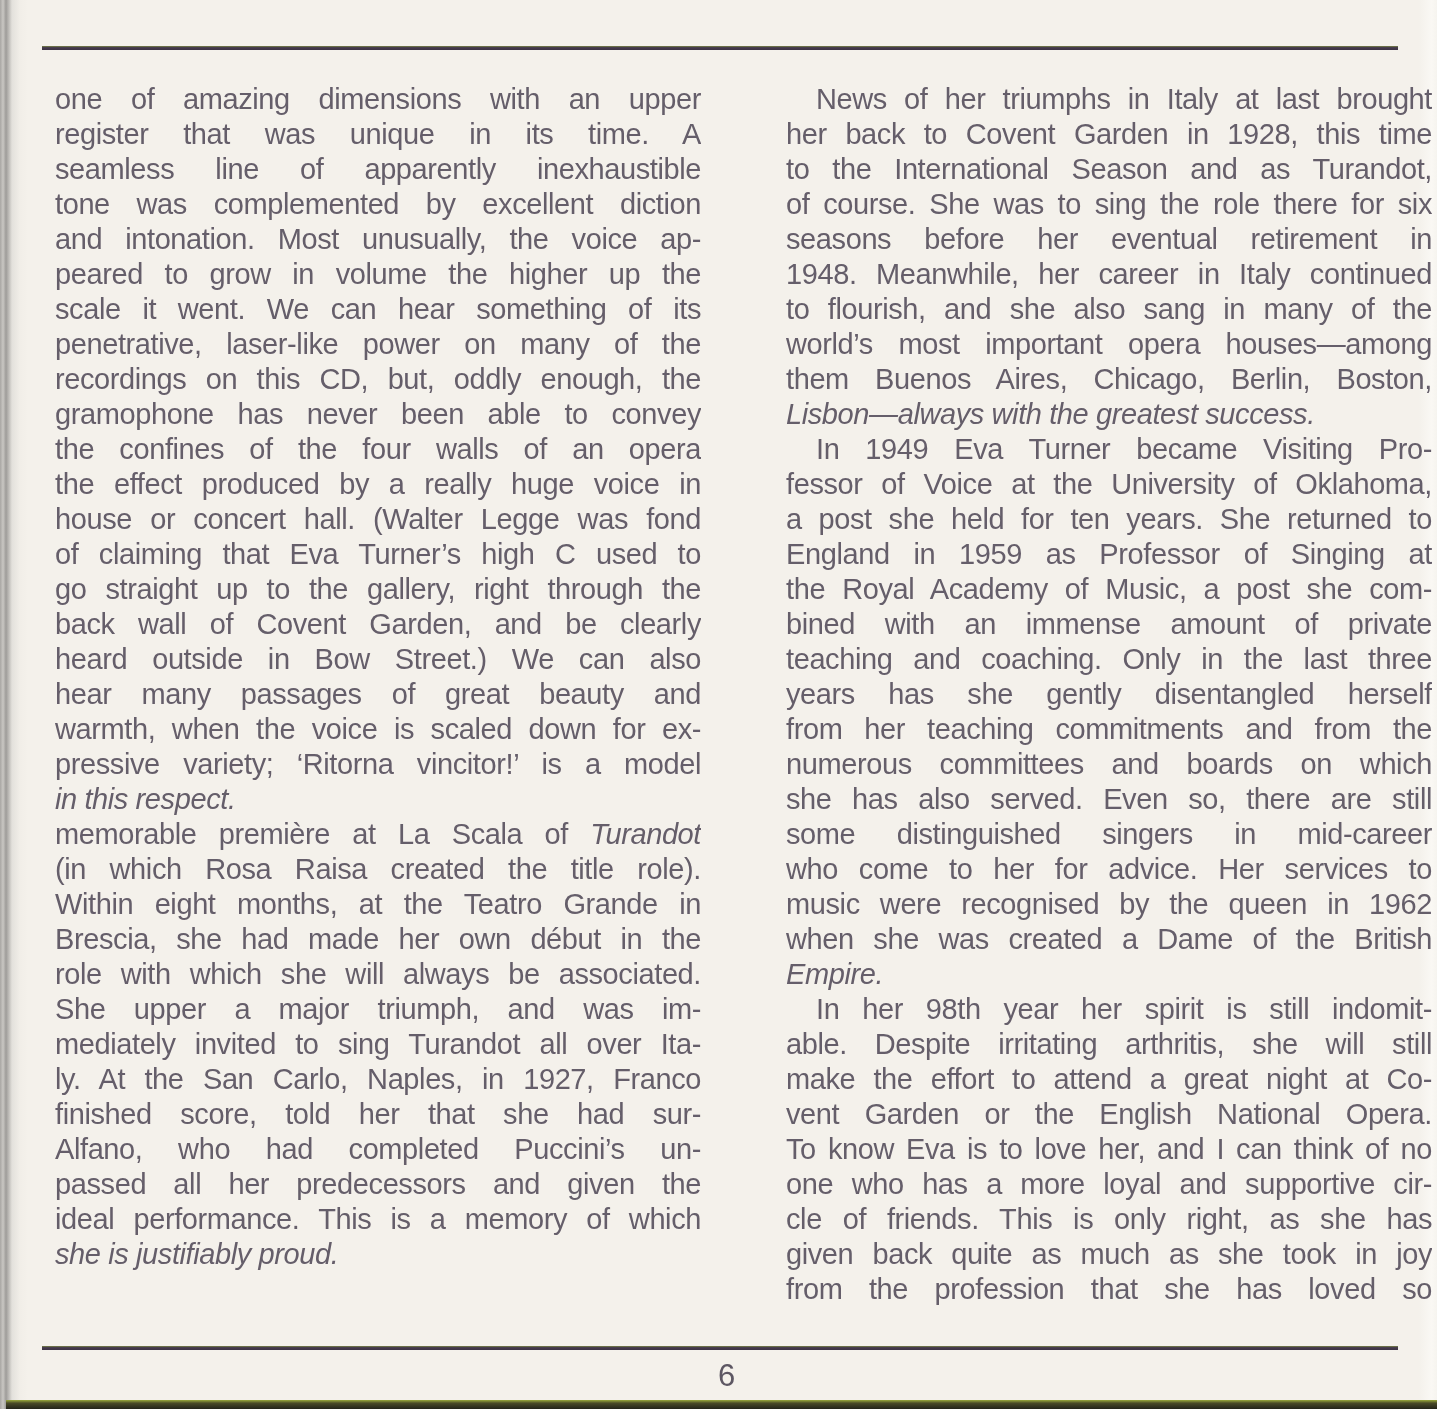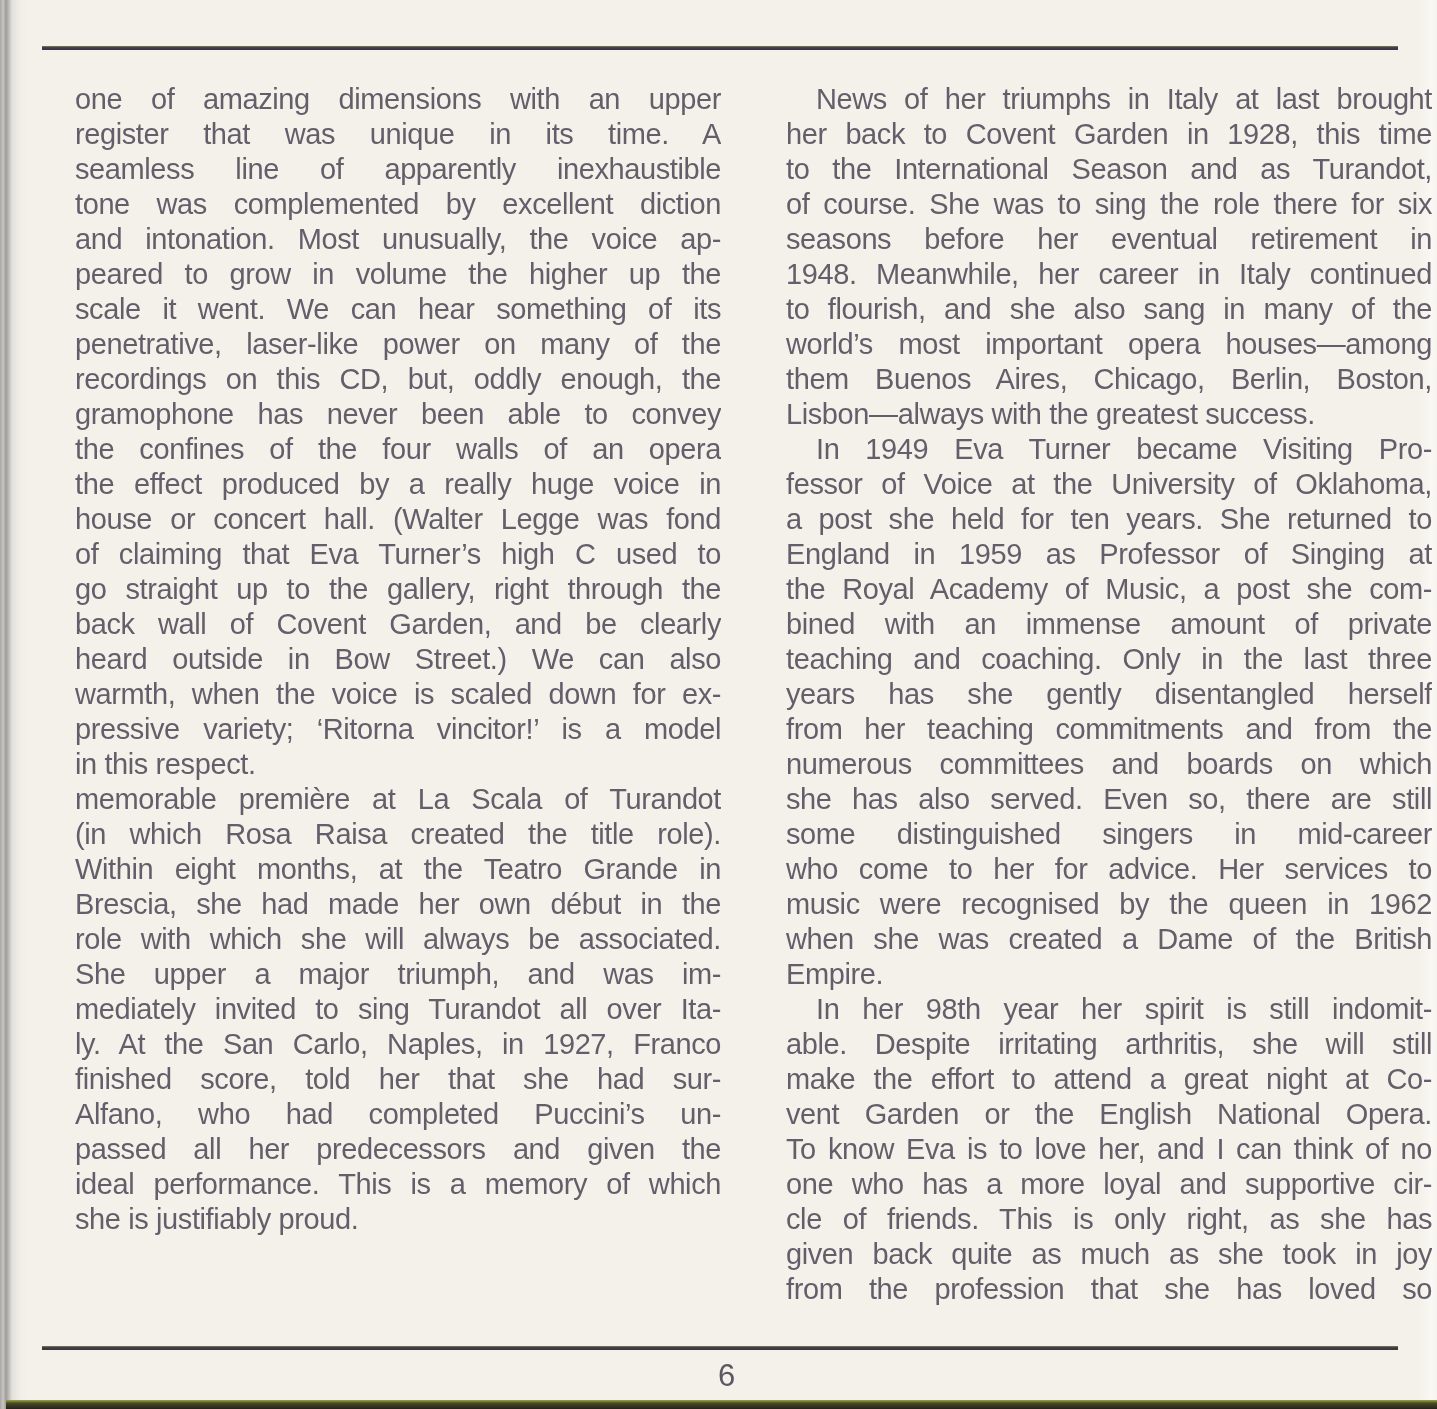--- a/index.html
+++ b/index.html
@@ -28,30 +28,30 @@
     position:absolute;left:42px;right:39px;height:4px;
     background:linear-gradient(to bottom,#7a8745 0%,#453a4c 40%,#3c3244 100%);
   }
   .rule.top{top:46px;}
   .rule.bottom{top:1346px;}
   .col{
     position:absolute;top:82px;width:646px;
     color:#655e6a;
     font-size:29px;letter-spacing:-0.4px;
   }
-  .col-left{left:55px;margin-left:20px;}
+  .col-left{left:55px;}
   .col-right{left:752px;margin-left:34px;}
   .line{
     height:35px;line-height:35px;
     text-align:justify;text-align-last:justify;
     overflow:hidden;
   }
   .line.indent{padding-left:30px;}
-  .line.endline{text-align:right;text-align-last:left;}
-  .italic{}
+  .line.endline{text-align:right;text-align-last:left;font-style:italic;}
+  .italic{font-style:italic;}
   .footer{
     position:absolute;left:55px;right:39px;top:1355px;height:42px;
     text-align:center;color:#5d5763;font-size:31px;line-height:42px;
   }
 </style>
 </head>
 <body>
 
 <div class="page">
   <div class="edge-left"></div>
@@ -70,20 +70,21 @@
       <div class="line"><span>penetrative, laser-like power on many of the</span></div>
       <div class="line"><span>recordings on this CD, but, oddly enough, the</span></div>
       <div class="line"><span>gramophone has never been able to convey</span></div>
       <div class="line"><span>the confines of the four walls of an opera</span></div>
       <div class="line"><span>the effect produced by a really huge voice in</span></div>
       <div class="line"><span>house or concert hall. (Walter Legge was fond</span></div>
       <div class="line"><span>of claiming that Eva Turner’s high C used to</span></div>
       <div class="line"><span>go straight up to the gallery, right through the</span></div>
       <div class="line"><span>back wall of Covent Garden, and be clearly</span></div>
       <div class="line"><span>heard outside in Bow Street.) We can also</span></div>
+      <div class="line"><span>hear many passages of great beauty and</span></div>
       <div class="line"><span>warmth, when the voice is scaled down for ex-</span></div>
       <div class="line"><span>pressive variety; ‘Ritorna vincitor!’ is a model</span></div>
       <div class="line endline"><span>in this respect.</span></div>
       <div class="line"><span>memorable première at La Scala of </span><span class="italic">Turandot</span></div>
       <div class="line"><span>(in which Rosa Raisa created the title role).</span></div>
       <div class="line"><span>Within eight months, at the Teatro Grande in</span></div>
       <div class="line"><span>Brescia, she had made her own début in the</span></div>
       <div class="line"><span>role with which she will always be associated.</span></div>
       <div class="line"><span>She upper a major triumph, and was im-</span></div>
       <div class="line"><span>mediately invited to sing Turandot all over Ita-</span></div>

